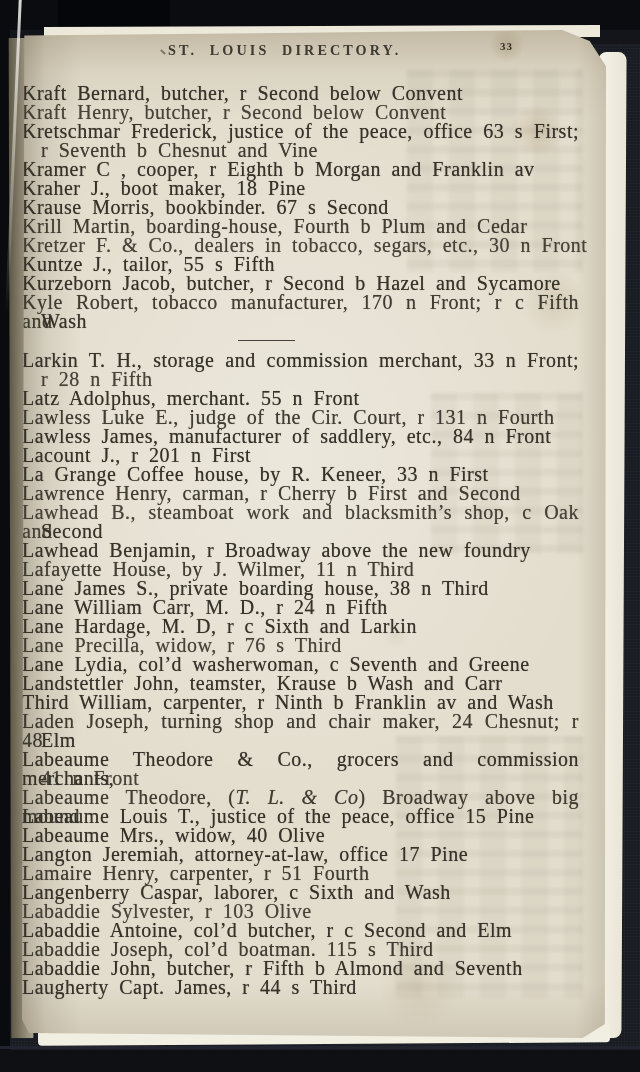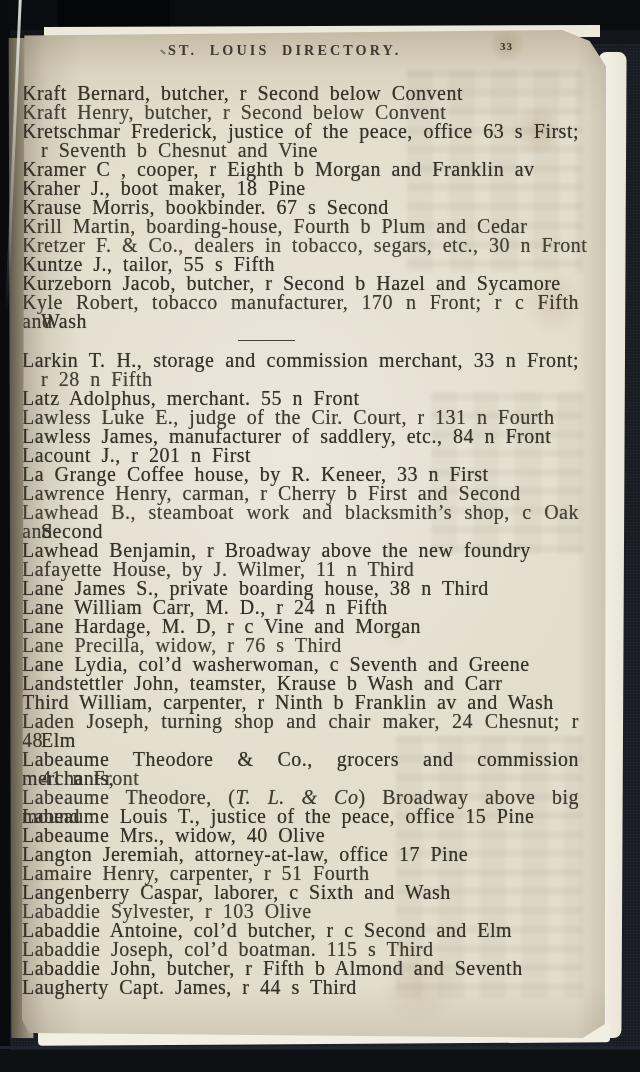--- a/index.html
+++ b/index.html
@@ -156,21 +156,21 @@
           <div class="line">Lawless James, manufacturer of saddlery, etc., 84 n Front</div>
           <div class="line">Lacount J., r 201 n First</div>
           <div class="line">La Grange Coffee house, by R. Keneer, 33 n First</div>
           <div class="line">Lawrence Henry, carman, r Cherry b First and Second</div>
           <div class="line justify">Lawhead B., steamboat work and blacksmith’s shop, c Oak and</div>
           <div class="line indent">Second</div>
           <div class="line">Lawhead Benjamin, r Broadway above the new foundry</div>
           <div class="line">Lafayette House, by J. Wilmer, 11 n Third</div>
           <div class="line">Lane James S., private boarding house, 38 n Third</div>
           <div class="line">Lane William Carr, M. D., r 24 n Fifth</div>
-          <div class="line">Lane Hardage, M. D, r c Vine and Morgan</div>
+          <div class="line">Lane Hardage, M. D, r c Sixth and Larkin</div>
           <div class="line">Lane Precilla, widow, r 76 s Third</div>
           <div class="line">Lane Lydia, col’d washerwoman, c Seventh and Greene</div>
           <div class="line">Landstettler John, teamster, Krause b Wash and Carr</div>
           <div class="line">Third William, carpenter, r Ninth b Franklin av and Wash</div>
           <div class="line justify">Laden Joseph, turning shop and chair maker, 24 Chesnut; r 48</div>
           <div class="line indent">Elm</div>
           <div class="line justify">Labeaume Theodore &amp; Co., grocers and commission merchants,</div>
           <div class="line indent">41 n Front</div>
           <div class="line justify"><span>Labeaume Theodore, (</span><span class="italic">T. L. &amp; Co</span><span>) Broadway above big mound</span></div>
           <div class="line">Labeaume Louis T., justice of the peace, office 15 Pine</div>

